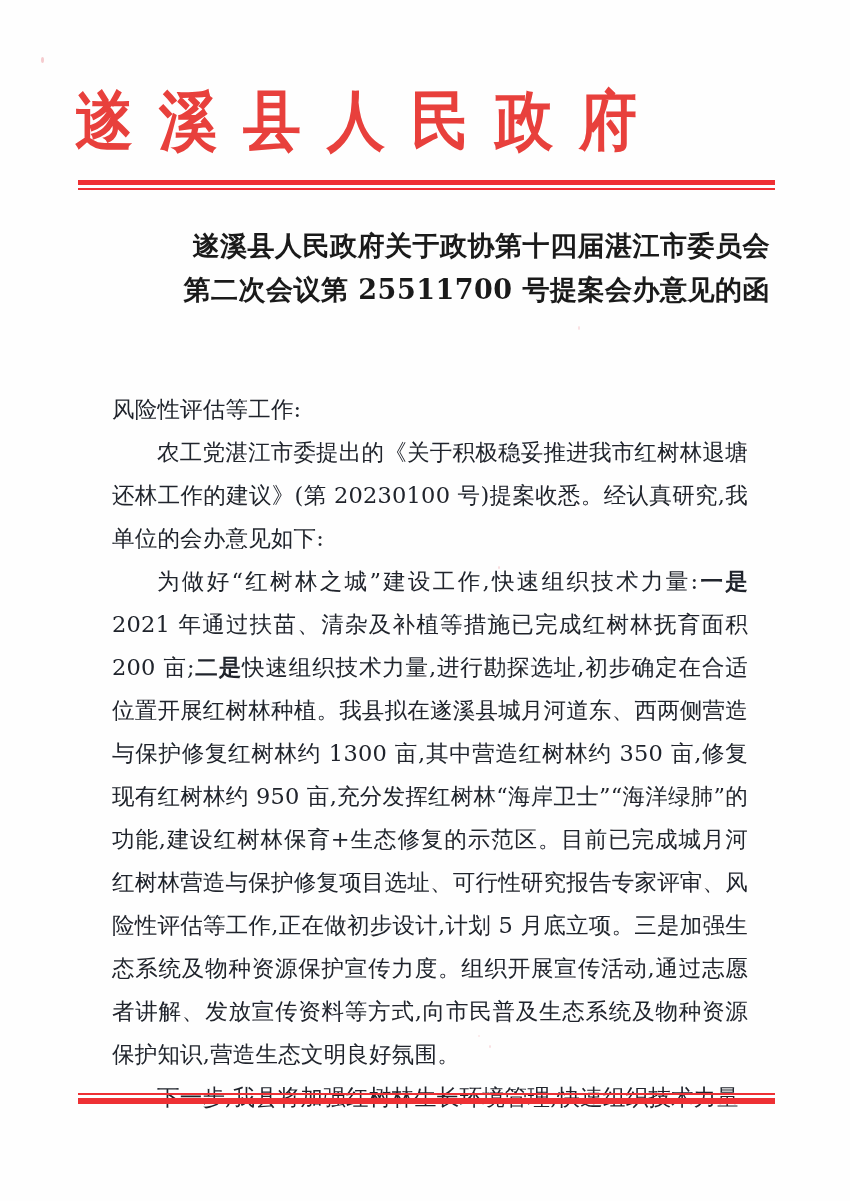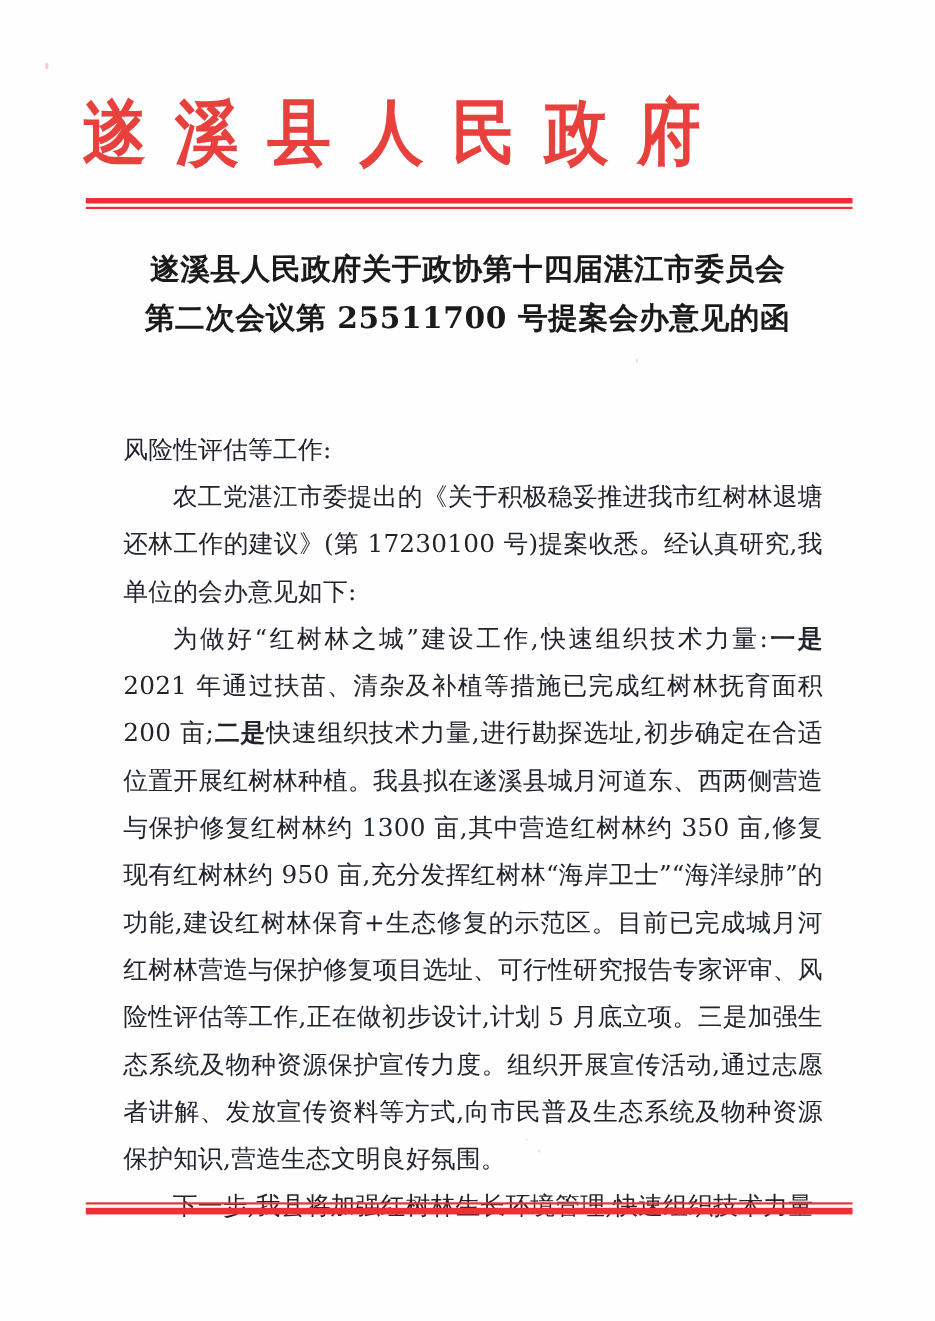--- a/index.html
+++ b/index.html
@@ -96,21 +96,21 @@
     height: 6px;
     background: #ee3034;
   }
 
   
   #doc-title {
     position: absolute;
     top: 224px;
     left: 80px;
     width: 690px;
-    text-align: center;
+    text-align: right;
     color: #1a1a1a;
     font-family: "DejaVu Serif", "Liberation Serif", serif;
     font-weight: 700;
     font-size: 27px;
     line-height: 44px;
     letter-spacing: 0.5px;
   }
   #doc-title .tline {
     display: block;
     white-space: nowrap;
@@ -170,21 +170,21 @@
 
   <div id="doc-title">
     <span class="tline">遂溪县人民政府关于政协第十四届湛江市委员会</span>
     <span class="tline">第二次会议第 25511700 号提案会办意见的函</span>
   </div>
 
   <div id="body-text">
 
     <p>风险性评估等工作:</p>
 
-    <p class="indent">农工党湛江市委提出的《关于积极稳妥推进我市红树林退塘还林工作的建议》(第 17230100 号)提案收悉。经认真研究,我单位的会办意见如下:</p>
+    <p class="indent">农工党湛江市委提出的《关于积极稳妥推进我市红树林退塘还林工作的建议》(第 20230100 号)提案收悉。经认真研究,我单位的会办意见如下:</p>
 
     <p class="indent">
       <span>为做好“红树林之城”建设工作,快速组织技术力量:</span><b>一是</b><span>2021 年通过扶苗、清杂及补植等措施已完成红树林抚育面积 200 亩;</span><b>二是</b><span>快速组织技术力量,进行勘探选址,初步确定在合适位置开展红树林种植。我县拟在遂溪县城月河道东、西两侧营造与保护修复红树林约 1300 亩,其中营造红树林约 350 亩,修复现有红树林约 950 亩,充分发挥红树林“海岸卫士”“海洋绿肺”的功能,建设红树林保育+生态修复的示范区。目前已完成城月河红树林营造与保护修复项目选址、可行性研究报告专家评审、风险性评估等工作,正在做初步设计,计划 5 月底立项。三是加强生态系统及物种资源保护宣传力度。组织开展宣传活动,通过志愿者讲解、发放宣传资料等方式,向市民普及生态系统及物种资源保护知识,营造生态文明良好氛围。</span>
     </p>
 
     <p class="indent last">下一步,我县将加强红树林生长环境管理,快速组织技术力量</p>
   </div>
 
   <div id="footer-rule">
     <div class="thin"></div>

